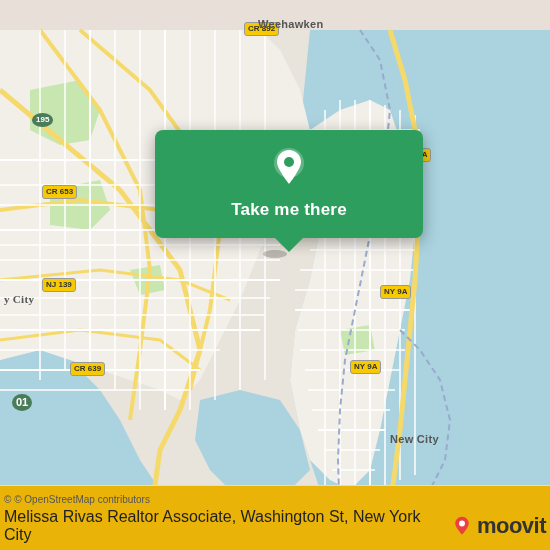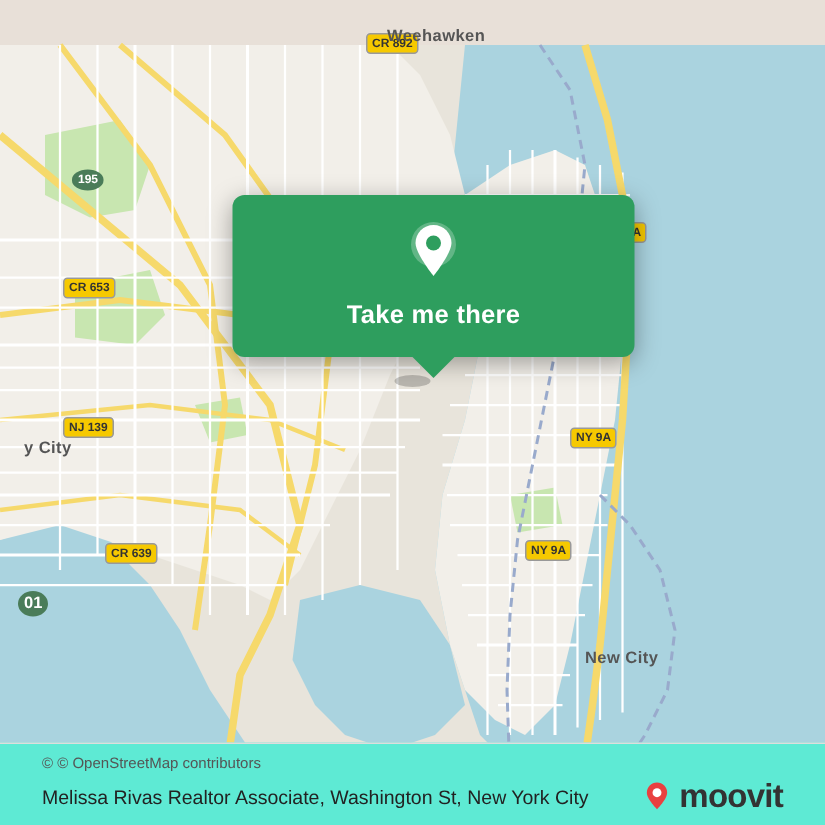--- a/index.html
+++ b/index.html
@@ -67,40 +67,40 @@
       cursor: pointer;
       letter-spacing: 0.2px;
     }
 
     
     #bottom-bar {
       position: absolute;
       bottom: 0;
       left: 0;
       width: 100%;
-      background: #5eead4;
-      padding: 8px 28px 6px;
+      background: #eab308;
+      padding: 8px 4px 6px;
       z-index: 200;
       border-top: 1px solid #ddd;
     }
 
     .attribution {
       font-size: 10px;
       color: #555;
       margin-bottom: 3px;
     }
 
     .bottom-row {
       display: flex;
       align-items: center;
       justify-content: space-between;
     }
 
     .place-name {
-      font-size: 13px;
+      font-size: 16px;
       color: #222;
       font-weight: 400;
       flex: 1;
     }
 
     .moovit-logo {
       display: flex;
       align-items: center;
       gap: 4px;
       flex-shrink: 0;
@@ -237,33 +237,33 @@
     <line x1="415" y1="85" x2="415" y2="445" stroke="white" stroke-width="1.5"></line>
 
     <path d="M390,0 L405,50 L415,100 L420,150 L418,200 L415,250 L410,300 L405,350 L400,400 L395,440 L388,490" stroke="#f6d96b" stroke-width="5" fill="none"></path>
 
     <path d="M360,0 L380,30 L390,80 L385,130 L375,180 L365,230 L355,280 L345,330 L340,380 L338,430 L340,490" stroke="#9ac" stroke-width="2" fill="none" stroke-dasharray="6,4"></path>
     <path d="M400,300 L420,320 L440,350 L450,390 L445,430 L430,460 L410,490" stroke="#9ac" stroke-width="2" fill="none" stroke-dasharray="6,4"></path>
 
     <ellipse cx="275" cy="224" rx="12" ry="4" fill="rgba(0,0,0,0.2)"></ellipse>
   </svg>
 
-  <div class="road-badge-green" style="top:113px;left:48px;">195</div>
+  <div class="road-badge-green" style="top:113px;left:32px;">195</div>
   <div class="road-badge-yellow" style="top:22px;left:244px;">CR 892</div>
   <div class="road-badge-yellow" style="top:185px;left:42px;">CR 653</div>
   <div class="road-badge-yellow" style="top:278px;left:42px;">NJ 139</div>
   <div class="road-badge-yellow" style="top:148px;left:400px;">NY 9A</div>
   <div class="road-badge-yellow" style="top:285px;left:380px;">NY 9A</div>
   <div class="road-badge-yellow" style="top:360px;left:350px;">NY 9A</div>
   <div class="road-badge-yellow" style="top:362px;left:70px;">CR 639</div>
   <div class="road-badge-green" style="top:394px;left:12px;font-size:11px;">01</div>
 
   <div class="city-label" style="top:18px;left:258px;">Weehawken</div>
   <div class="city-label" style="top:433px;left:390px;">New City</div>
-  <div class="city-label" style="top:293px;left:16px;">y City</div>
+  <div class="city-label" style="top:293px;left:4px;font-family:Liberation Serif, serif;">y City</div>
 
   <div id="popup-card">
     
     <div class="pin-icon">
       <svg viewBox="0 0 44 44" xmlns="http://www.w3.org/2000/svg">
         <circle cx="22" cy="17" r="15" fill="white" opacity="0.25"></circle>
         <path d="M22 4 C15.4 4 10 9.4 10 16 C10 23 22 38 22 38 C22 38 34 23 34 16 C34 9.4 28.6 4 22 4Z" fill="white"></path>
         <circle cx="22" cy="16" r="5" fill="#2e9e5e"></circle>
       </svg>
     </div>

